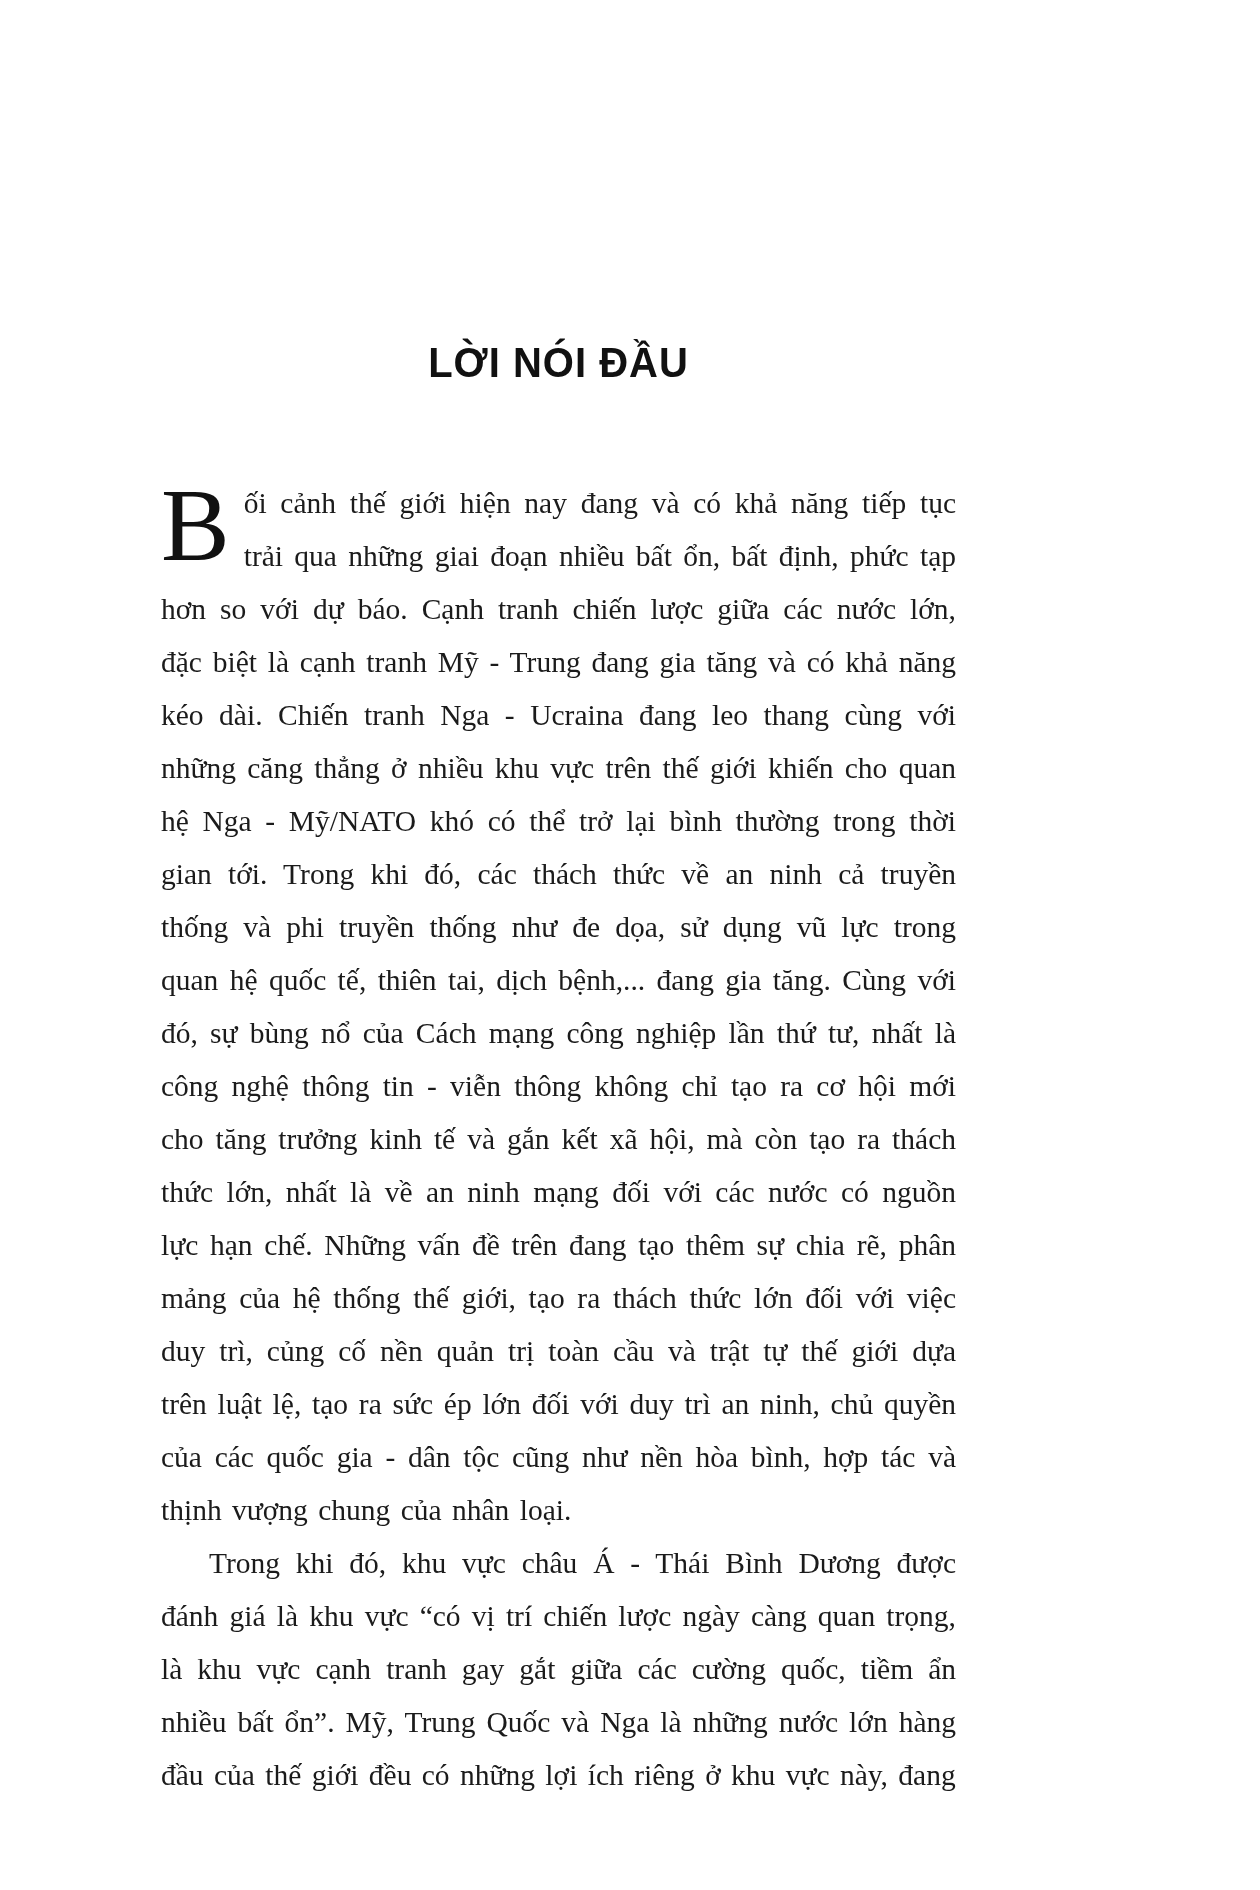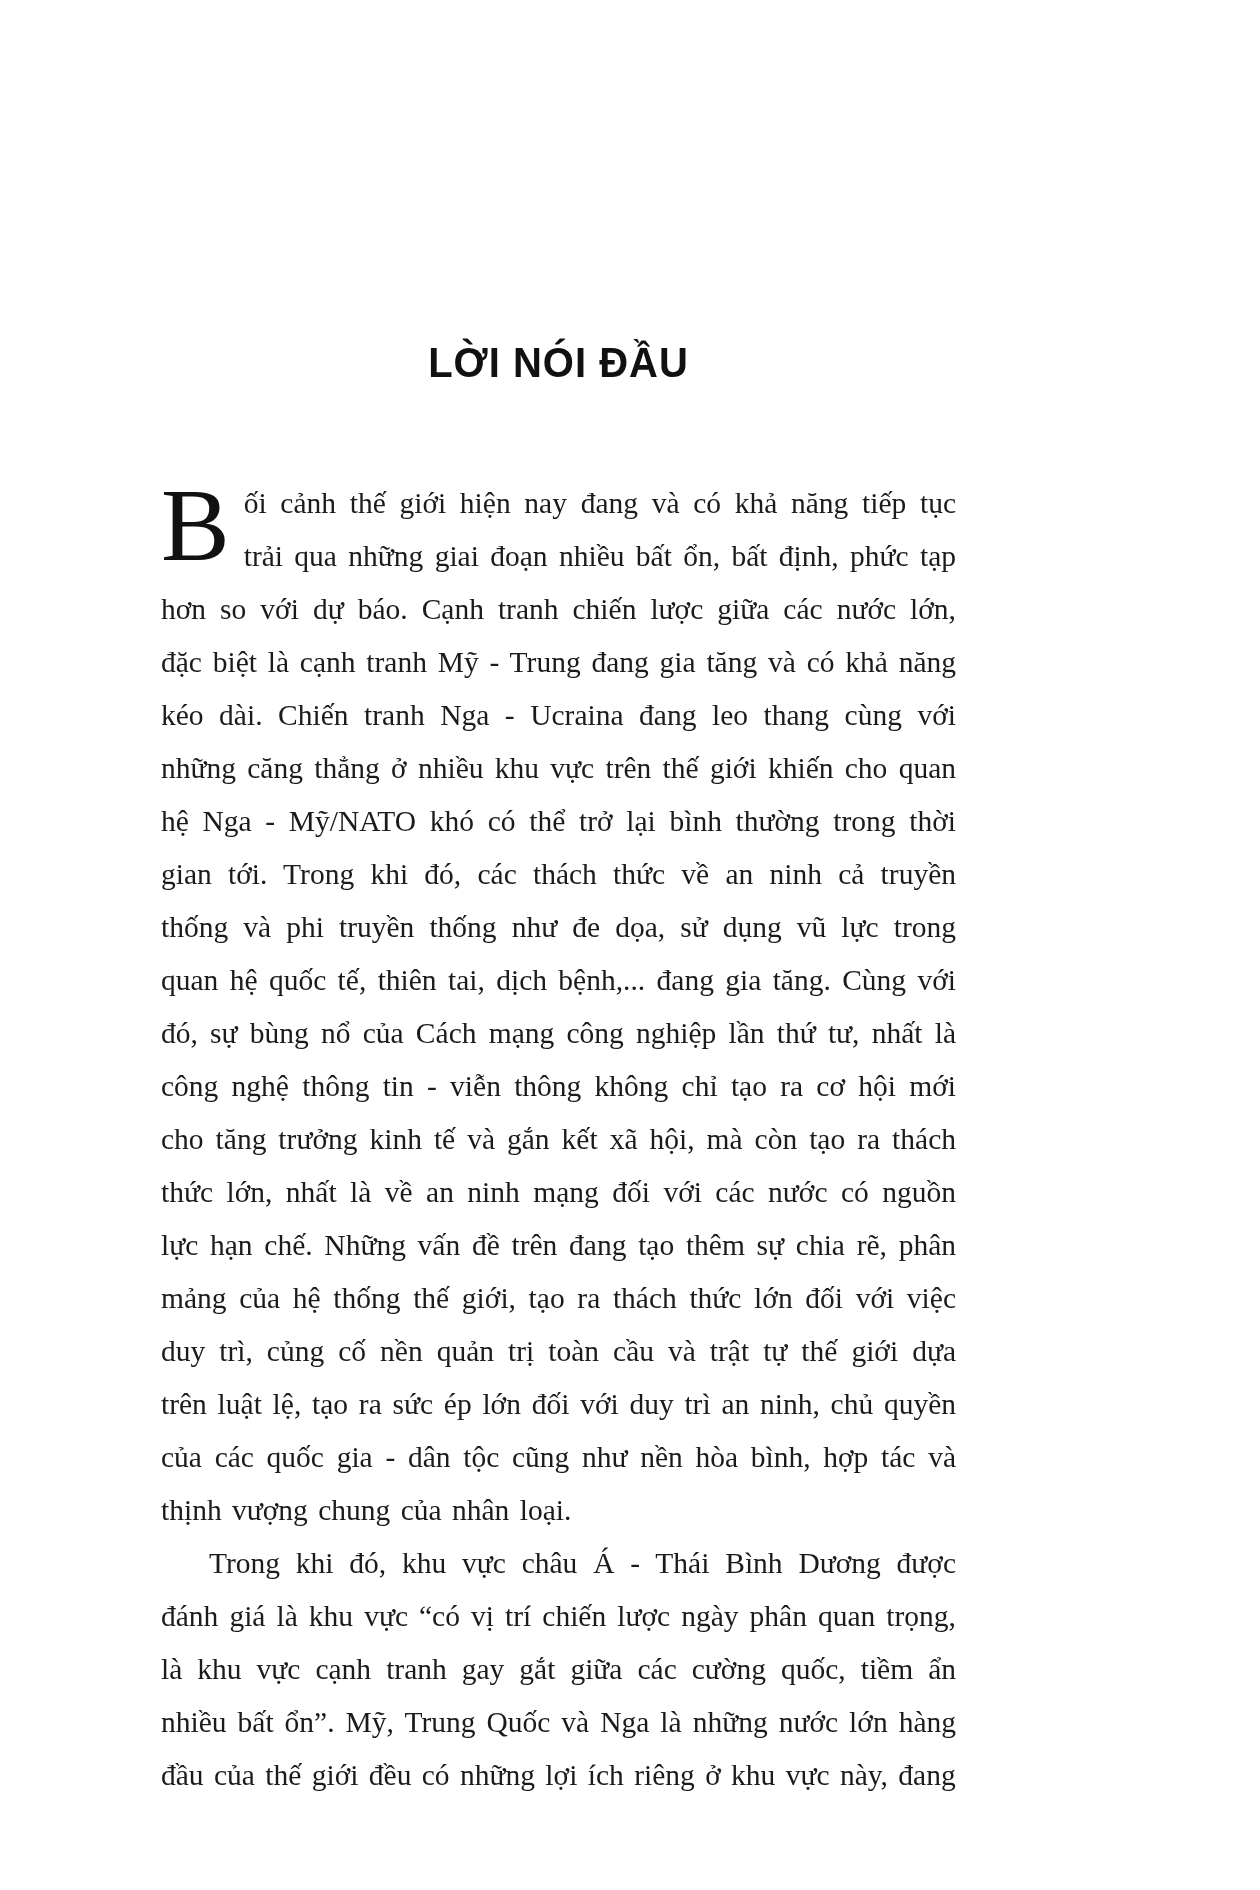--- a/index.html
+++ b/index.html
@@ -69,18 +69,18 @@
 
     <h1 class="chapter-title">LỜI NÓI ĐẦU</h1>
 
     <div class="body-text">
 
       <p>
         <span class="dropcap">B</span><span>ối cảnh thế giới hiện nay đang và có khả năng tiếp tục trải qua những giai đoạn nhiều bất ổn, bất định, phức tạp hơn so với dự báo. Cạnh tranh chiến lược giữa các nước lớn, đặc biệt là cạnh tranh Mỹ - Trung đang gia tăng và có khả năng kéo dài. Chiến tranh Nga - Ucraina đang leo thang cùng với những căng thẳng ở nhiều khu vực trên thế giới khiến cho quan hệ Nga - Mỹ/NATO khó có thể trở lại bình thường trong thời gian tới. Trong khi đó, các thách thức về an ninh cả truyền thống và phi truyền thống như đe dọa, sử dụng vũ lực trong quan hệ quốc tế, thiên tai, dịch bệnh,... đang gia tăng. Cùng với đó, sự bùng nổ của Cách mạng công nghiệp lần thứ tư, nhất là công nghệ thông tin - viễn thông không chỉ tạo ra cơ hội mới cho tăng trưởng kinh tế và gắn kết xã hội, mà còn tạo ra thách thức lớn, nhất là về an ninh mạng đối với các nước có nguồn lực hạn chế. Những vấn đề trên đang tạo thêm sự chia rẽ, phân mảng của hệ thống thế giới, tạo ra thách thức lớn đối với việc duy trì, củng cố nền quản trị toàn cầu và trật tự thế giới dựa trên luật lệ, tạo ra sức ép lớn đối với duy trì an ninh, chủ quyền của các quốc gia - dân tộc cũng như nền hòa bình, hợp tác và thịnh vượng chung của nhân loại.</span>
       </p>
 
       <p class="para-indent">
-        <span>Trong khi đó, khu vực châu Á - Thái Bình Dương được đánh giá là khu vực “có vị trí chiến lược ngày phân quan trọng, là khu vực cạnh tranh gay gắt giữa các cường quốc, tiềm ẩn nhiều bất ổn”. Mỹ, Trung Quốc và Nga là những nước lớn hàng đầu của thế giới đều có những lợi ích riêng ở khu vực này, đang</span>
+        <span>Trong khi đó, khu vực châu Á - Thái Bình Dương được đánh giá là khu vực “có vị trí chiến lược ngày càng quan trọng, là khu vực cạnh tranh gay gắt giữa các cường quốc, tiềm ẩn nhiều bất ổn”. Mỹ, Trung Quốc và Nga là những nước lớn hàng đầu của thế giới đều có những lợi ích riêng ở khu vực này, đang</span>
       </p>
 
     </div>
   </div>
 </div>
 
 </body></html>

